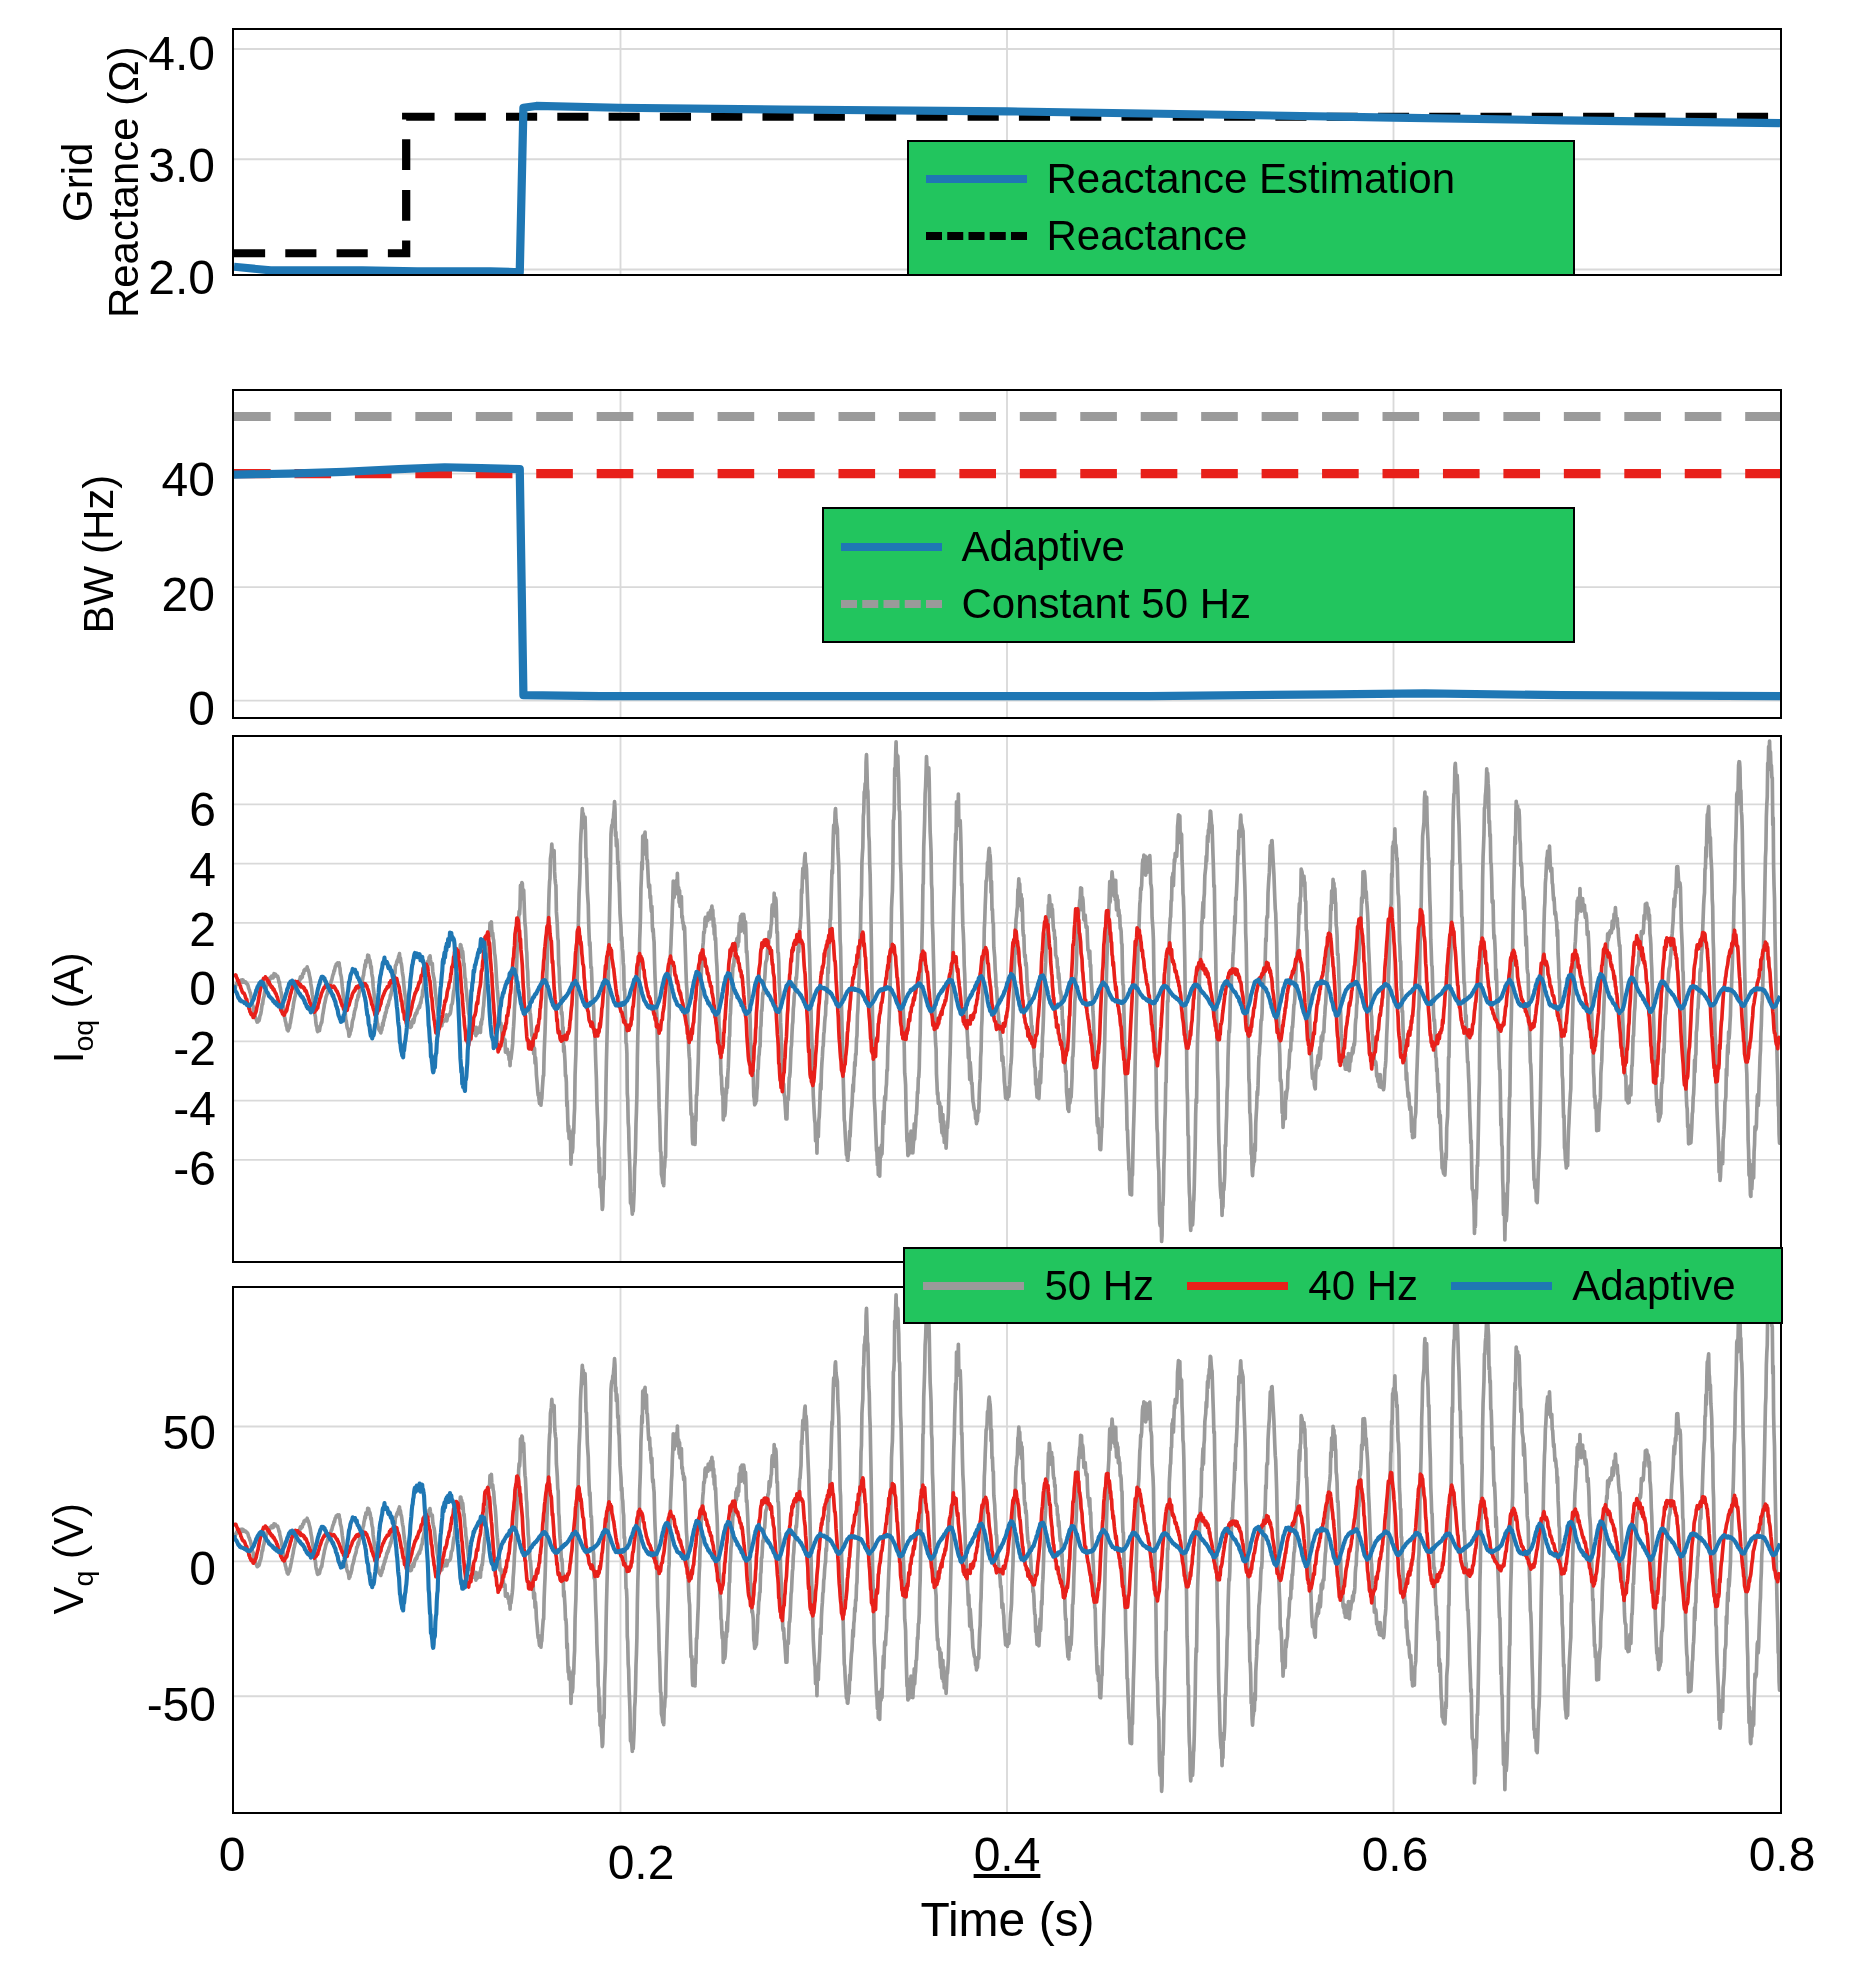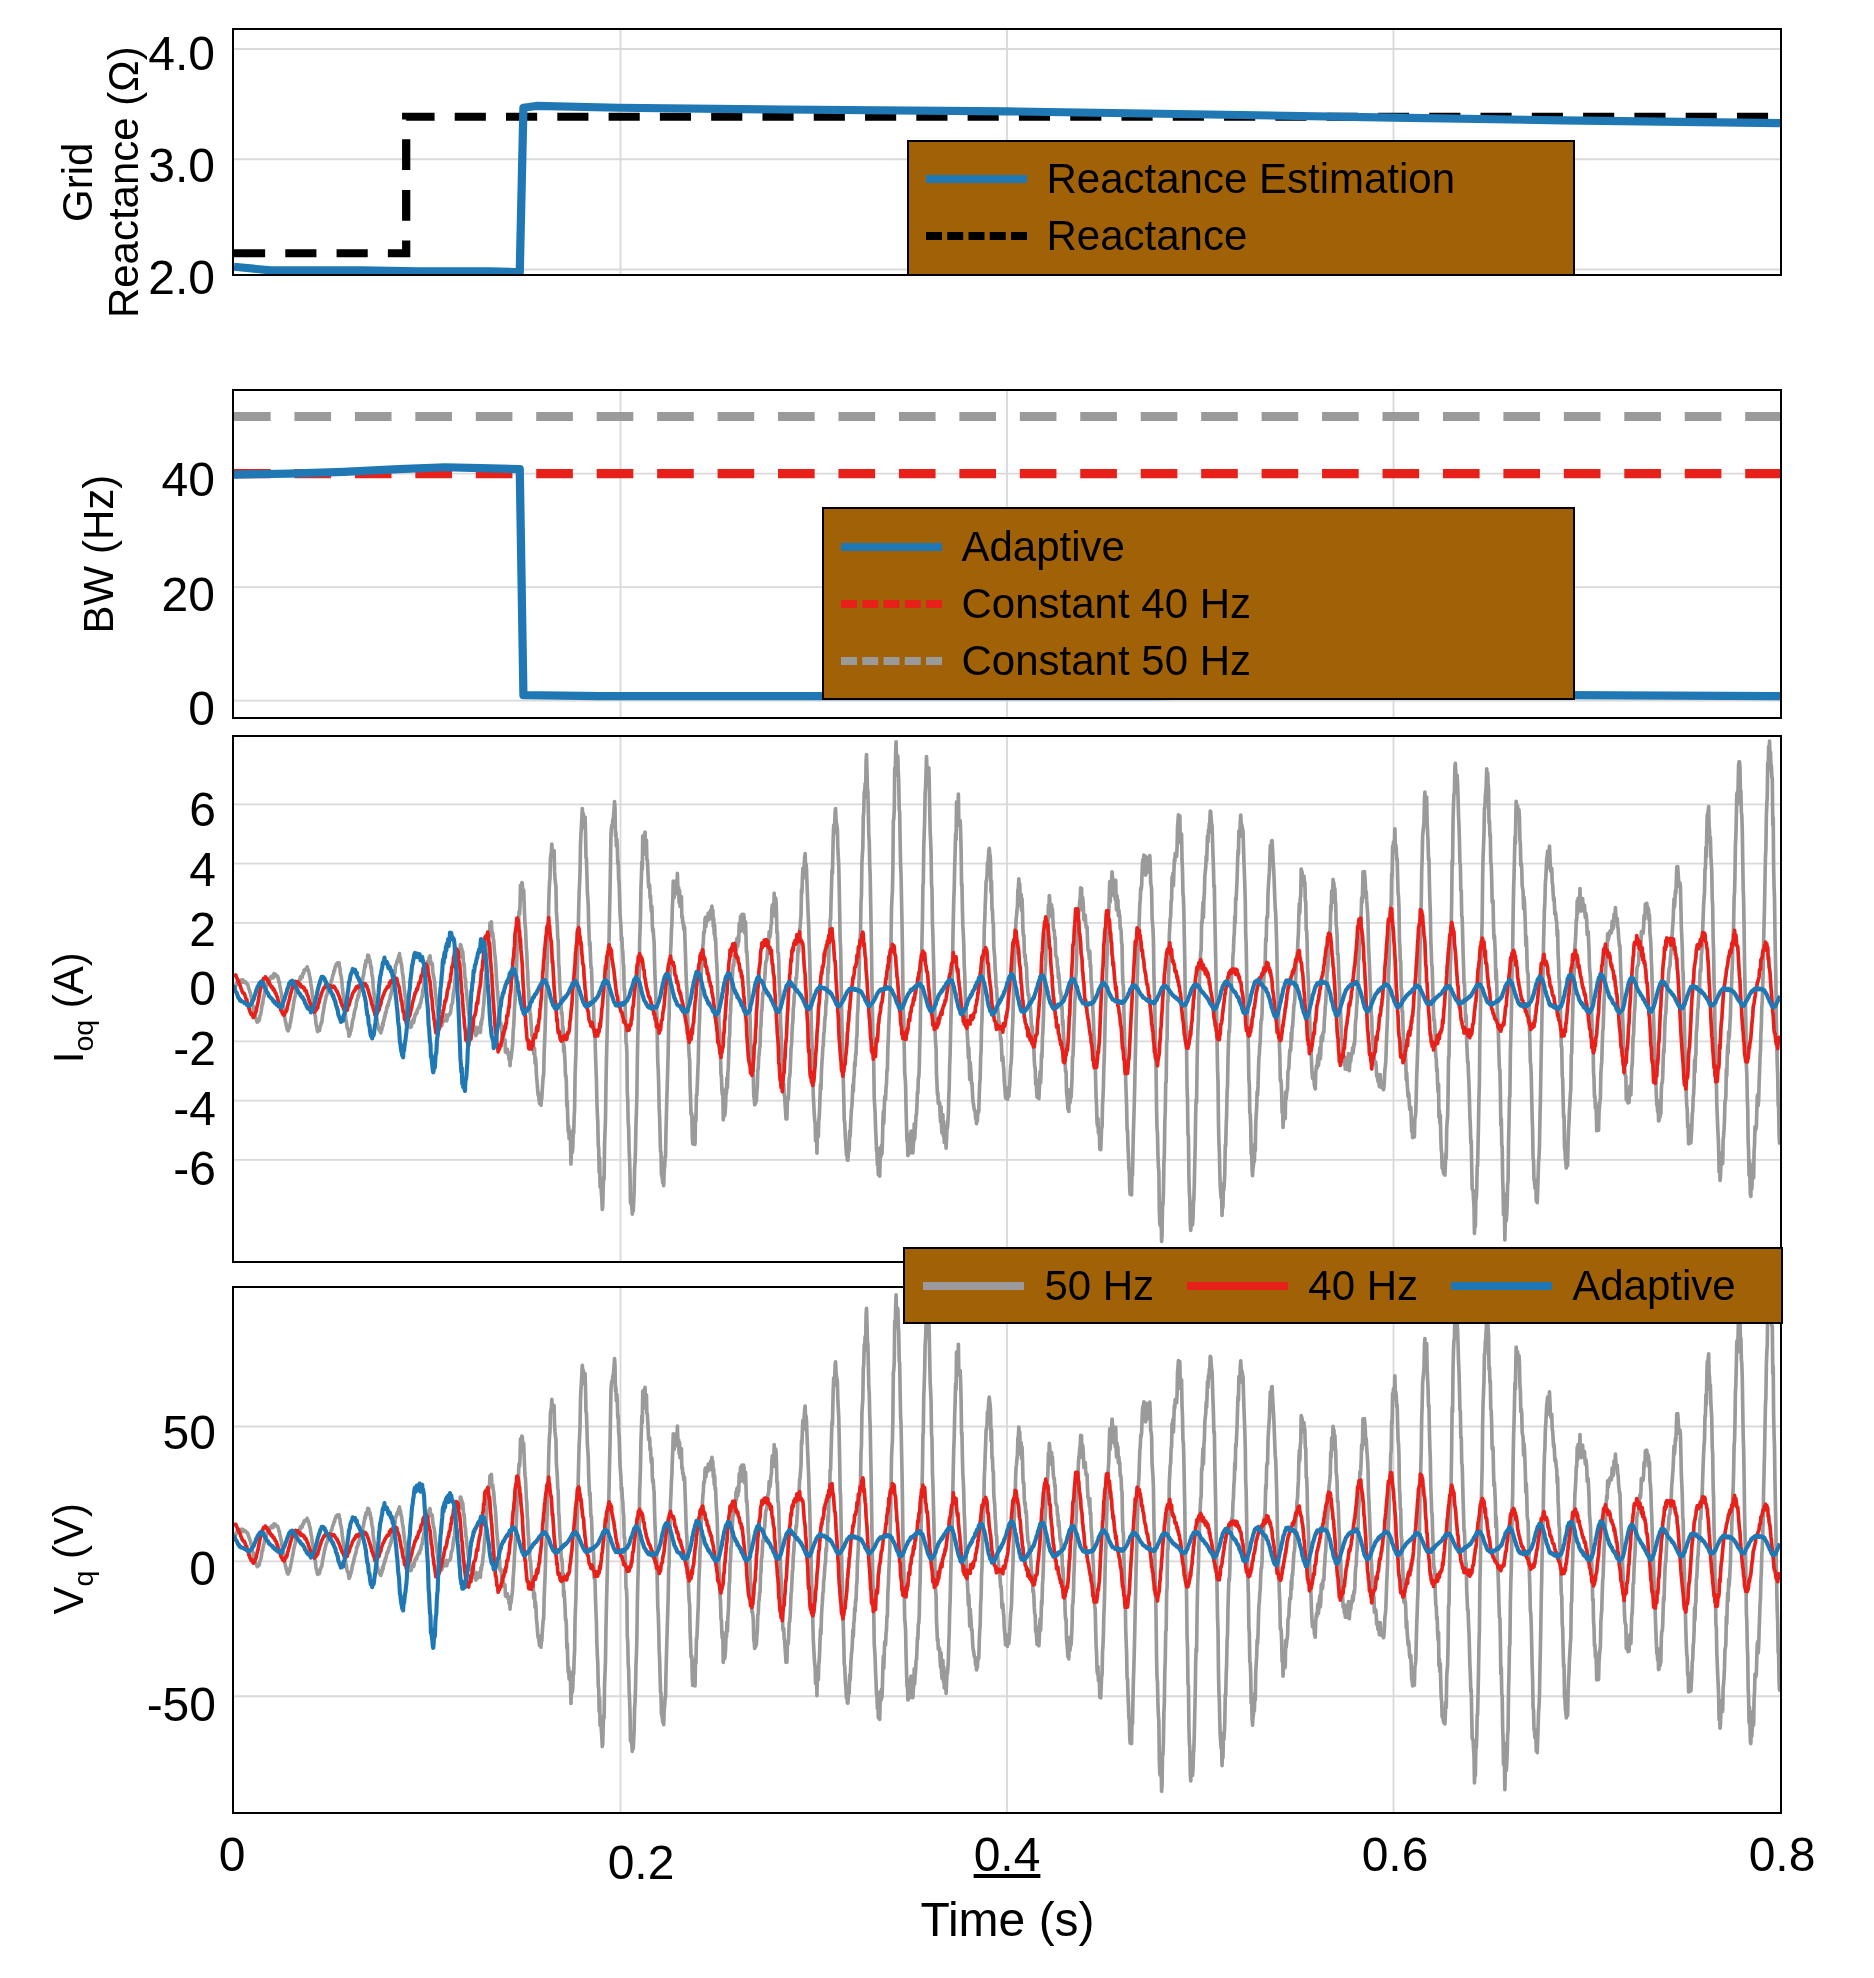--- a/index.html
+++ b/index.html
@@ -44,21 +44,21 @@
     position: absolute;
     font-size: 48px;
     white-space: nowrap;
   }
   .tick-y { text-align: right; }
   .tick-x { text-align: center; }
   .legend {
     position: absolute;
     box-sizing: border-box;
     border: 2.8px solid #000000;
-    background: #a16207;
+    background: #22c55e;
     padding: 9.2px 16.5px;
   }
   .legend-row {
     display: flex;
     align-items: center;
     height: 57px;
   }
   .legend-sample {
     width: 101px;
     height: 0;
@@ -147,24 +147,20 @@
       <polyline fill="none" stroke="#9a9a9a" stroke-width="10" stroke-dasharray="40,26" points="0,28 1688,28"></polyline>
 
       <polyline fill="none" stroke="#e8201a" stroke-width="10" stroke-dasharray="40,26" points="0,91 1688,91"></polyline>
 
       <polyline fill="none" stroke="#1f77b4" stroke-width="9" stroke-linejoin="round" points="0,92 60,91 120,89 180,86 230,84 270,85 312,86 316,335 400,336 700,336 1000,336 1200,334 1300,333 1450,335 1688,336"></polyline>
     </svg>
     <div class="legend" style="left:588px; top:116px; width:753px;">
       <div class="legend-row">
         <span class="legend-sample" style="border-top-style:solid; border-top-color:#1f77b4;"></span>
         <span class="legend-label">Adaptive</span>
-      </div>
-      <div class="legend-row">
-        <span class="legend-sample" style="border-top-style:dashed; border-top-color:#e8201a;"></span>
-        <span class="legend-label">Constant 40 Hz</span>
       </div>
       <div class="legend-row">
         <span class="legend-sample" style="border-top-style:dashed; border-top-color:#9a9a9a;"></span>
         <span class="legend-label">Constant 50 Hz</span>
       </div>
     </div>
   </div>
   <div class="tick tick-y" style="left:119px; top:452px; width:96px;">40</div>
   <div class="tick tick-y" style="left:119px; top:567px; width:96px;">20</div>
   <div class="tick tick-y" style="left:119px; top:681px; width:96px;">0</div>

